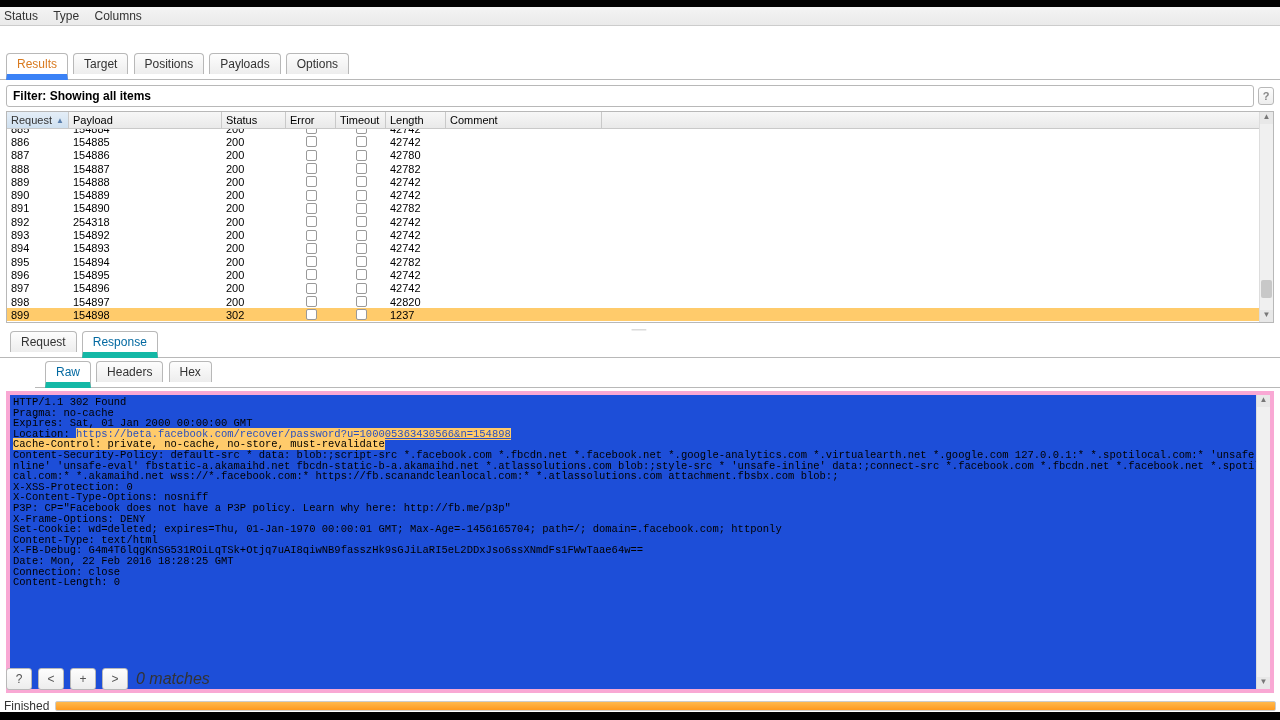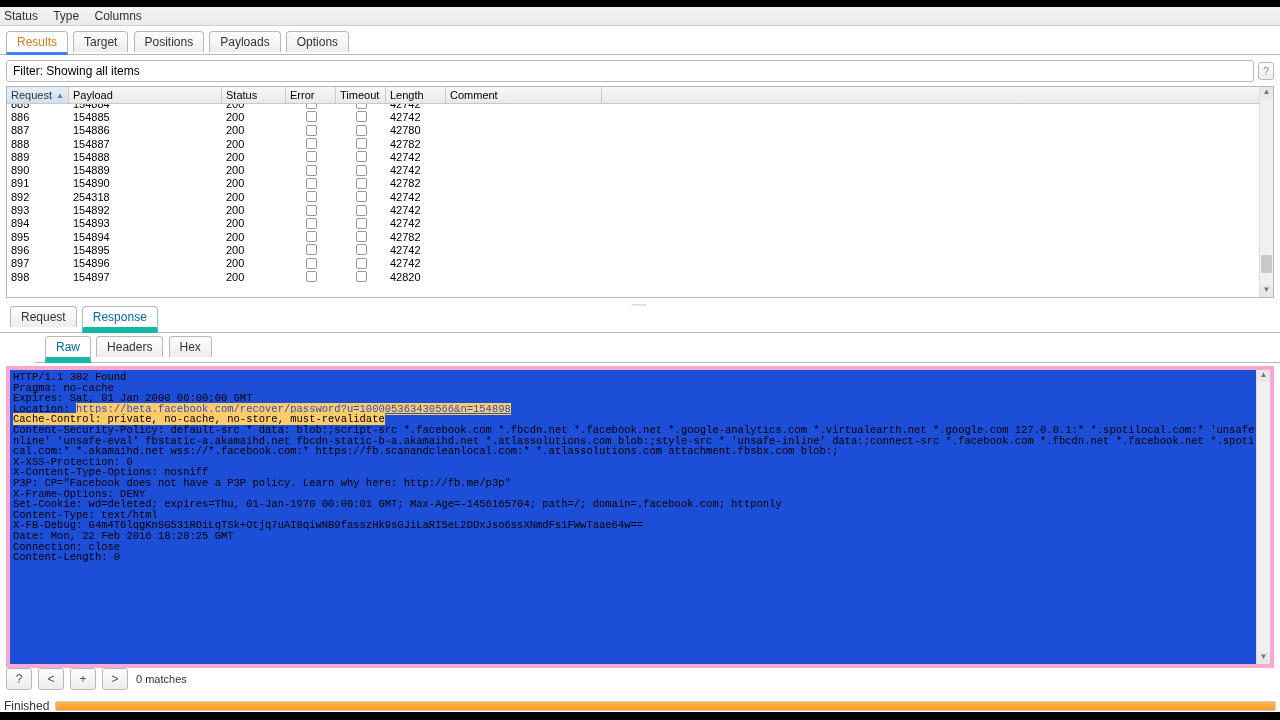--- a/index.html
+++ b/index.html
@@ -37,33 +37,35 @@
   background: linear-gradient(#fdfdfd,#ededed);
   margin-right: 2px;
   font-size: 12px;
   color: #333;
   position: relative;
   top: 1px;
 }
 .tab.active {
   background: #fff;
   color: #d97a1f;
-  border-bottom: 3px solid #3b82f6;
+  border-bottom: 6px solid #3b82f6;
+  margin-top: 22px;
 }
 .tab.active2 {
   background: #fff;
   color: #0369a1;
   border-bottom: 6px solid #14b8a6;
 }
 
 .filter-bar {
   margin: 5px 6px 4px 6px;
   display: flex;
   align-items: center;
   gap: 4px;
+  font-weight: bold;
 }
 .filter-box {
   flex: 1;
   border: 1px solid #b8b8b8;
   border-radius: 3px;
   padding: 3px 6px;
   font-size: 12px;
   background: #fff;
 }
 .help-btn {
@@ -229,23 +231,24 @@
   border: 1px solid #b8b8b8;
   border-radius: 3px;
   padding: 3px 6px;
   font-size: 12px;
   font-style: italic;
   color: #999;
   height: 22px;
   background: #fff;
 }
 .matches-lbl {
-  font-size: 11px;
+  font-size: 16px;
   color: #333;
   padding: 0 2px;
+  font-style: italic;
 }
 
 .status-bar {
   position: absolute;
   bottom: 8px;
   left: 0; right: 0;
   height: 12px;
   display: flex;
   align-items: center;
   font-size: 12px;
@@ -468,20 +471,33 @@
         <div class="td col-req">898</div>
         <div class="td col-pay">154897</div>
         <div class="td col-stat">200</div>
         <div class="td col-err">
           <span class="cb"></span>
         </div>
         <div class="td col-to">
           <span class="cb"></span>
         </div>
         <div class="td col-len">42820</div>
+        <div class="td col-com"></div>
+      </div>
+      <div class="row selected">
+        <div class="td col-req">899</div>
+        <div class="td col-pay">154898</div>
+        <div class="td col-stat">302</div>
+        <div class="td col-err">
+          <span class="cb"></span>
+        </div>
+        <div class="td col-to">
+          <span class="cb"></span>
+        </div>
+        <div class="td col-len">1237</div>
         <div class="td col-com"></div>
       </div>
     </div>
   <div class="vscroll">
     <div class="arrow">▲</div>
     <div class="thumb" style="top:168px;height:18px;"></div>
     <div class="arrow" style="position:absolute;bottom:0;left:0;right:0;">▼</div>
   </div>
 </div>
 

